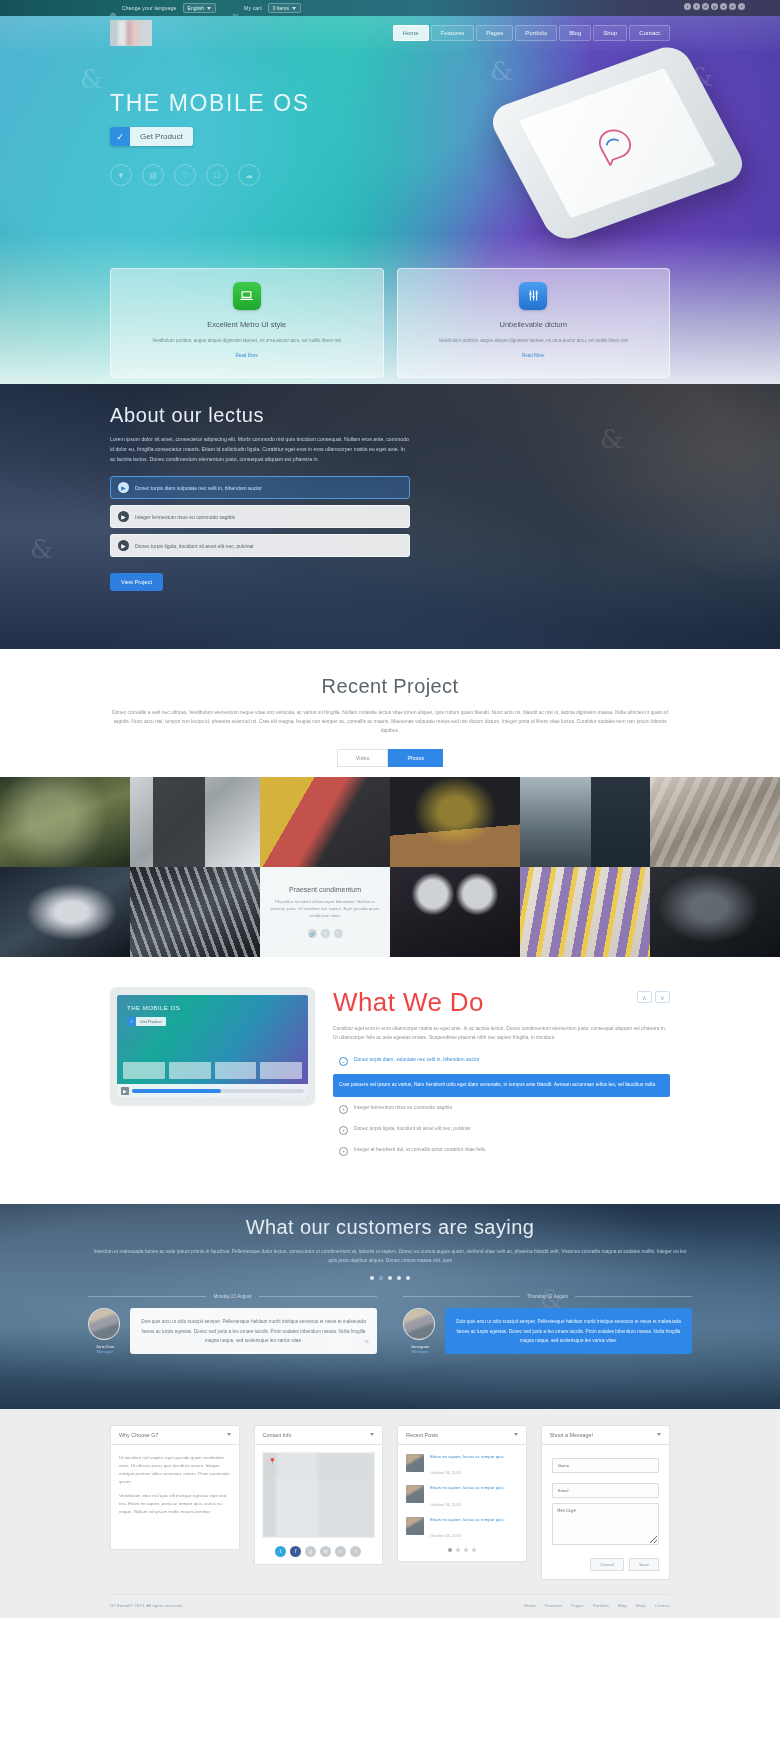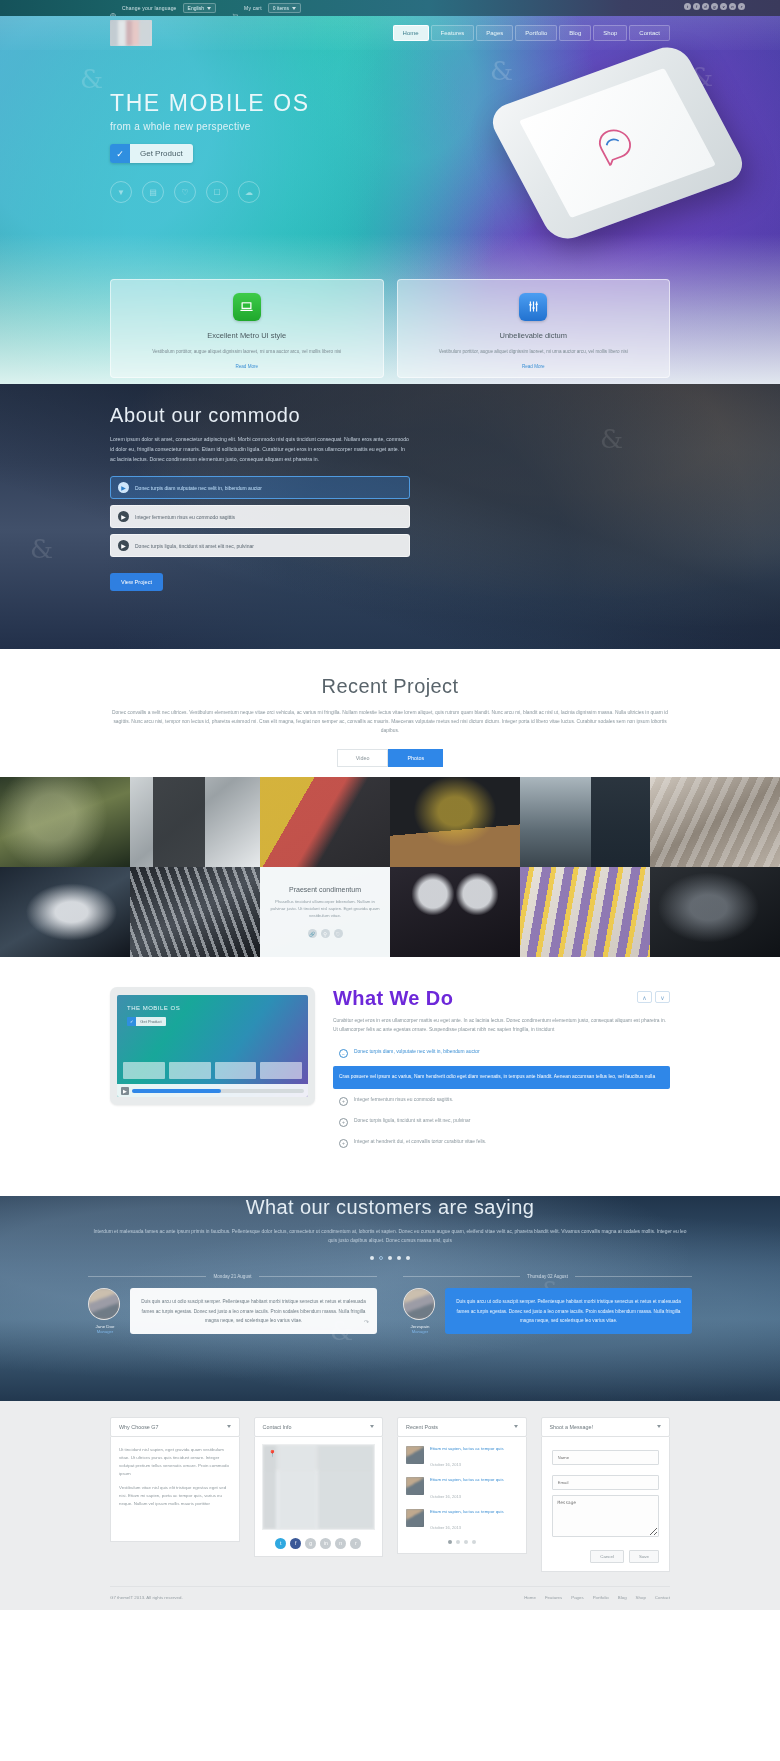--- a/index.html
+++ b/index.html
@@ -75,21 +75,21 @@
     transform:rotate(-28deg) skewY(8deg); border-radius:22px; box-shadow:0 14px 30px rgba(0,0,0,.3); }
   .phone-screen { position:absolute; left:26px; top:20px; right:26px; bottom:20px;
     background:linear-gradient(140deg,#ffffff,#f2f5f6); border-radius:3px; }
   .phone-logo { position:absolute; left:50%; top:50%; transform:translate(-50%,-50%) rotate(0deg);
     width:48px; height:38px; }
 
   
   .features { position:absolute; left:0; right:0; bottom:6px; }
   .feat-inner { width:560px; margin:0 auto; display:flex; gap:13px; }
   .fcard { flex:1; background:rgba(255,255,255,.42); border:1px solid rgba(255,255,255,.55);
-    border-radius:4px; padding:13px 9px 8px; text-align:center; backdrop-filter:blur(2px); }
+    border-radius:4px; padding:13px 9px 19px; text-align:center; backdrop-filter:blur(2px); }
   .ficon { width:28px; height:28px; border-radius:6px; margin:0 auto 10px;
     display:flex; align-items:center; justify-content:center; color:#fff; font-size:14px;
     box-shadow:0 1px 3px rgba(0,0,0,.2); }
   .ftitle { font-size:7.5px; color:#4c5a60; line-height:1.35; font-weight:400; margin-bottom:7px; }
   .fdesc { font-size:4.6px; color:#7d8c93; line-height:1.55; }
   .fmore { font-size:4.6px; color:#3b8fd4; margin-top:9px; }
 
   
   .about { position:relative; height:265px; overflow:hidden; }
   .about-bg { position:absolute; inset:0;
@@ -150,21 +150,21 @@
   .t-thumbs { position:absolute; left:6px; right:6px; bottom:18px; display:flex; gap:4px; }
   .t-thumbs div { flex:1; height:17px; background:rgba(255,255,255,.55); border-radius:1px; }
   .t-bar { position:absolute; left:0; right:0; bottom:0; height:13px; background:rgba(250,252,253,.92);
      display:flex; align-items:center; gap:3px; padding:0 4px; }
   .t-play { width:8px;height:8px;border-radius:1px;background:#7e8b92;color:#fff;font-size:5px;
      display:flex;align-items:center;justify-content:center; }
   .t-prog { flex:1; height:4px; background:#d4dadd; border-radius:2px; position:relative; }
   .t-prog i { position:absolute; left:0; top:0; bottom:0; width:52%; background:#2f87e8; border-radius:2px; }
   .wwd-r { flex:1; }
   .wwd-head { display:flex; align-items:flex-start; justify-content:space-between; }
-  .wwd-h { font-size:20px; font-weight:700; color:#6d28d9; letter-spacing:.4px; }
+  .wwd-h { font-size:26px; font-weight:400; color:#ef4444; letter-spacing:.4px; }
   .arrows { display:flex; gap:3px; margin-top:4px; }
   .arrows i { width:15px; height:12px; border:1px solid #cfe0ef; color:#7fa9cf; font-style:normal;
      font-size:6px; display:flex; align-items:center; justify-content:center; border-radius:2px; }
   .wwd-p { font-size:4.9px; color:#8a969d; line-height:1.85; margin-top:6px; }
   .wwd-list { margin-top:11px; }
   .w-row { display:flex; gap:6px; align-items:flex-start; font-size:4.9px; padding:4px 6px; border-radius:2px;
      margin-bottom:4px; }
   .w-row .ic { width:9px;height:9px;border-radius:50%;border:1px solid currentColor;display:flex;
      align-items:center;justify-content:center;font-size:5px;flex:0 0 auto; }
   .w-row.lnk { color:#3b8fd4; }
@@ -172,21 +172,21 @@
   .w-row.pl { color:#8a969d; }
 
   
   .test { position:relative; height:205px; overflow:hidden; }
   .test-bg { position:absolute; inset:0;
     background:
       radial-gradient(ellipse at 25% 30%, rgba(150,180,205,.35) 0 25%, transparent 60%),
       radial-gradient(ellipse at 70% 55%, rgba(110,145,175,.3) 0 25%, transparent 60%),
       linear-gradient(180deg,#20344b 0%,#3b5874 35%,#4a6b86 60%,#22384f 100%);
   }
-  .test-in { position:relative; width:620px; margin:0 auto; text-align:center; }
+  .test-in { position:relative; width:620px; margin:12px auto; text-align:center; }
   .test-h { font-size:20px; font-weight:300; color:#e3ecf3; letter-spacing:.4px; }
   .test-p { font-size:4.9px; color:#bfcedb; line-height:1.9; margin-top:8px; padding:0 10px; }
   .dots { display:flex; gap:5px; justify-content:center; margin-top:11px; }
   .dots i { width:4px;height:4px;border-radius:50%;background:#dfe8ef; }
   .dots i.h { background:transparent; border:1px solid #9fc2e0; }
   .t-cols { display:flex; gap:26px; margin-top:14px; padding:0 8px; }
   .t-col { flex:1; }
   .t-date { display:flex; align-items:center; gap:7px; font-size:4.6px; color:#cdd9e4; }
   .t-date::before,.t-date::after { content:""; flex:1; height:1px; background:rgba(255,255,255,.3); }
   .t-body { display:flex; gap:8px; margin-top:9px; align-items:flex-start; }
@@ -313,21 +313,20 @@
           <svg class="phone-logo" viewBox="0 0 60 48">
             <path d="M8 24c0-10 8-18 18-18s18 8 18 18-8 18-18 18H14l-6 6z" fill="none" stroke="#d85a8a" stroke-width="2.2"></path>
             <path d="M16 22c4-6 12-6 16 0" fill="none" stroke="#3b7fd0" stroke-width="2.2"></path>
           </svg>
         </div>
       </div>
     </div>
 
     <div class="hero-copy">
       <div class="hero-h1">THE MOBILE OS</div>
-      <div class="hero-sub">from a whole new perspective</div>
       <div class="hero-btn">
         <span class="chk">✓</span>
         <span class="lbl">Get Product</span>
       </div>
       <div class="hero-icons">
         <span class="hcirc">▼</span>
         <span class="hcirc">▤</span>
         <span class="hcirc">♡</span>
         <span class="hcirc">☐</span>
         <span class="hcirc">☁</span>
@@ -371,21 +370,21 @@
         </div>
       </div>
     </div>
   </div>
 
   <div class="about">
     <div class="about-bg"></div>
     <div class="wm" style="left:30px;top:150px;color:rgba(255,255,255,.12)">&amp;</div>
     <div class="wm" style="left:600px;top:40px;color:rgba(255,255,255,.1)">&amp;</div>
     <div class="about-in">
-      <div class="about-h">About our commodo</div>
+      <div class="about-h">About our lectus</div>
       <div class="about-p">Lorem ipsum dolor sit amet, consectetur adipiscing elit. Morbi commodo nisl quis tincidunt consequat. Nullam eros ante, commodo id dolor eu, fringilla consectetur mauris. Etiam id sollicitudin ligula. Curabitur eget eros in eros ullamcorper mattis eu eget ante. In ac lacinia lectus. Donec condimentum elementum justo, consequat aliquam est pharetra in.</div>
       <div class="acc">
         <div class="acc-item on">
           <span class="acc-ic">▶</span>
           <span>Donec turpis diam vulputate nec velit in, bibendum auctor</span>
         </div>
         <div class="acc-item off">
           <span class="acc-ic">▶</span>
           <span>Integer fermentum risus eu commodo sagittis</span>
         </div>

